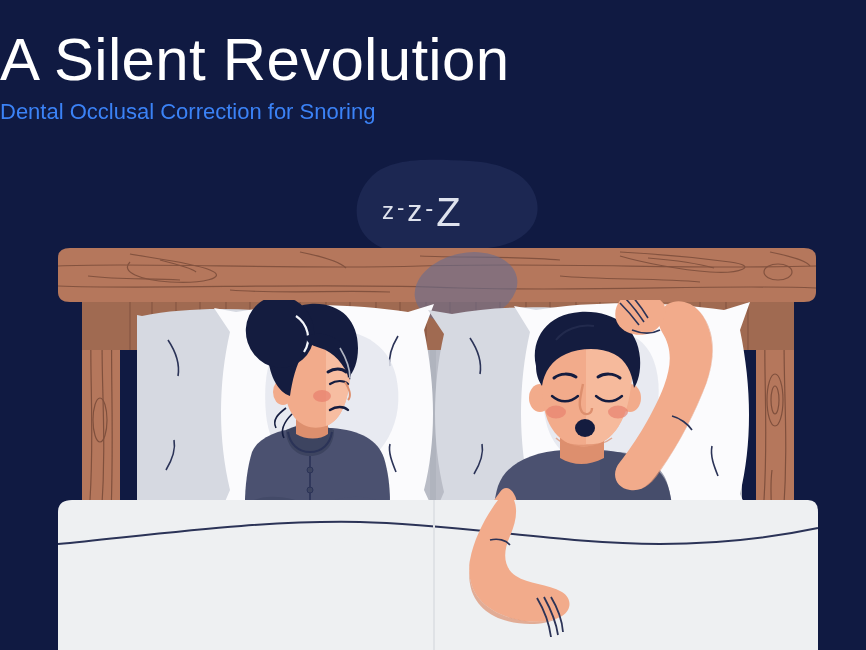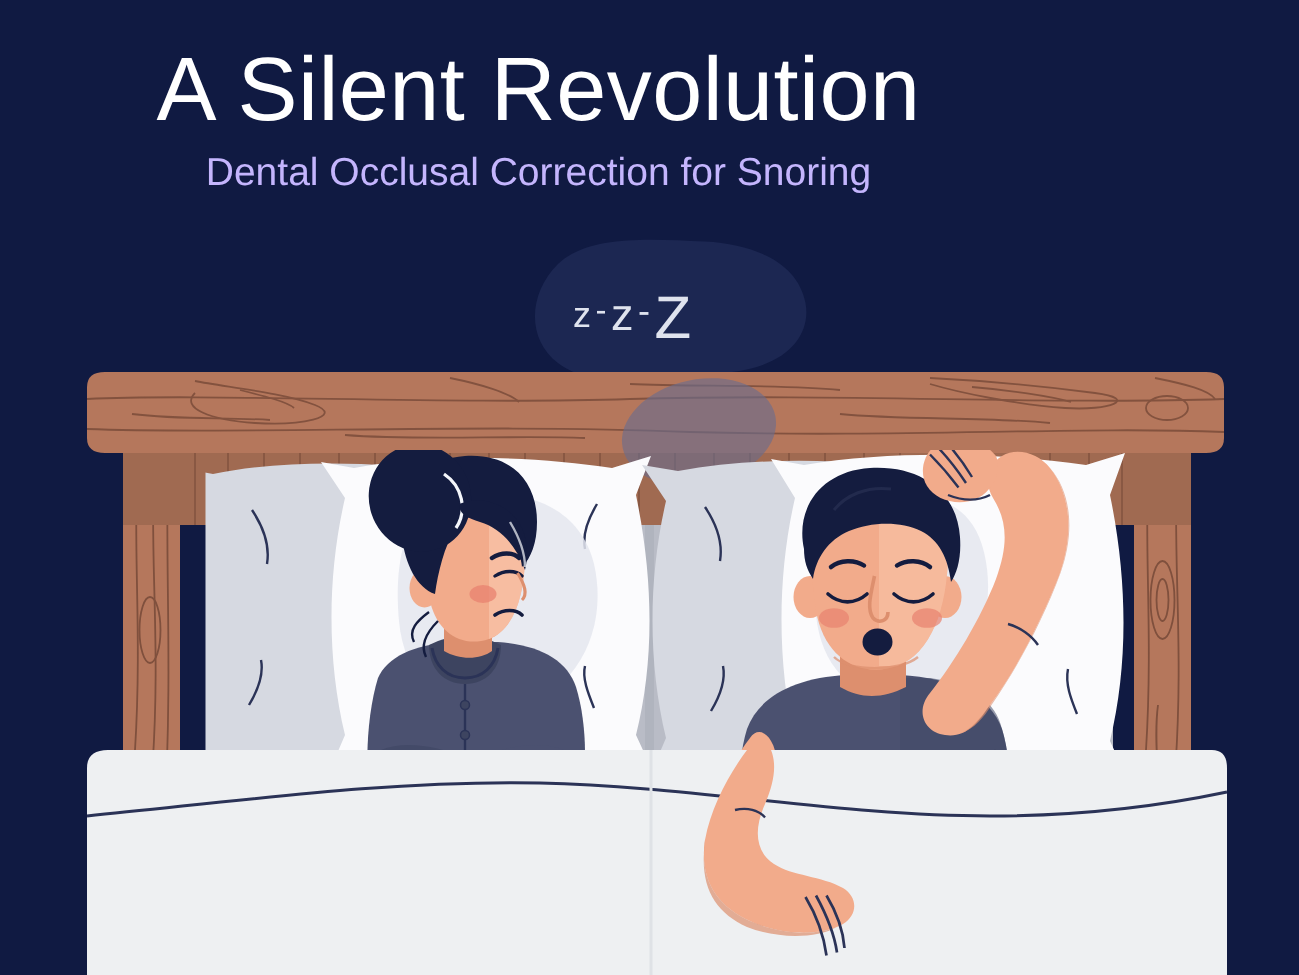--- a/index.html
+++ b/index.html
@@ -24,40 +24,40 @@
     top: 0;
     width: 866px;
     height: 650px;
     display: block;
   }
   .title-block {
     position: absolute;
     left: 0;
     top: 0;
     width: 718px;
-    text-align: center;
+    text-align: left;
     pointer-events: none;
   }
   .main-title {
     margin: 0;
     padding-top: 26px;
     font-size: 60px;
     line-height: 1.12;
     font-weight: 300;
     letter-spacing: 0.3px;
     color: #ffffff;
     font-family: "Liberation Sans", sans-serif;
   }
   .sub-title {
     margin: 0;
     padding-top: 6px;
-    font-size: 26px;
+    font-size: 22px;
     line-height: 1.2;
     font-weight: 400;
-    color: #c4b5fd;
+    color: #3b82f6;
     font-family: "Liberation Sans", sans-serif;
   }
   .zzz-layer {
     position: absolute;
     left: 0; top: 0;
     width: 866px; height: 498px;
     pointer-events: none;
   }
   .zzz-text {
     position: absolute;

